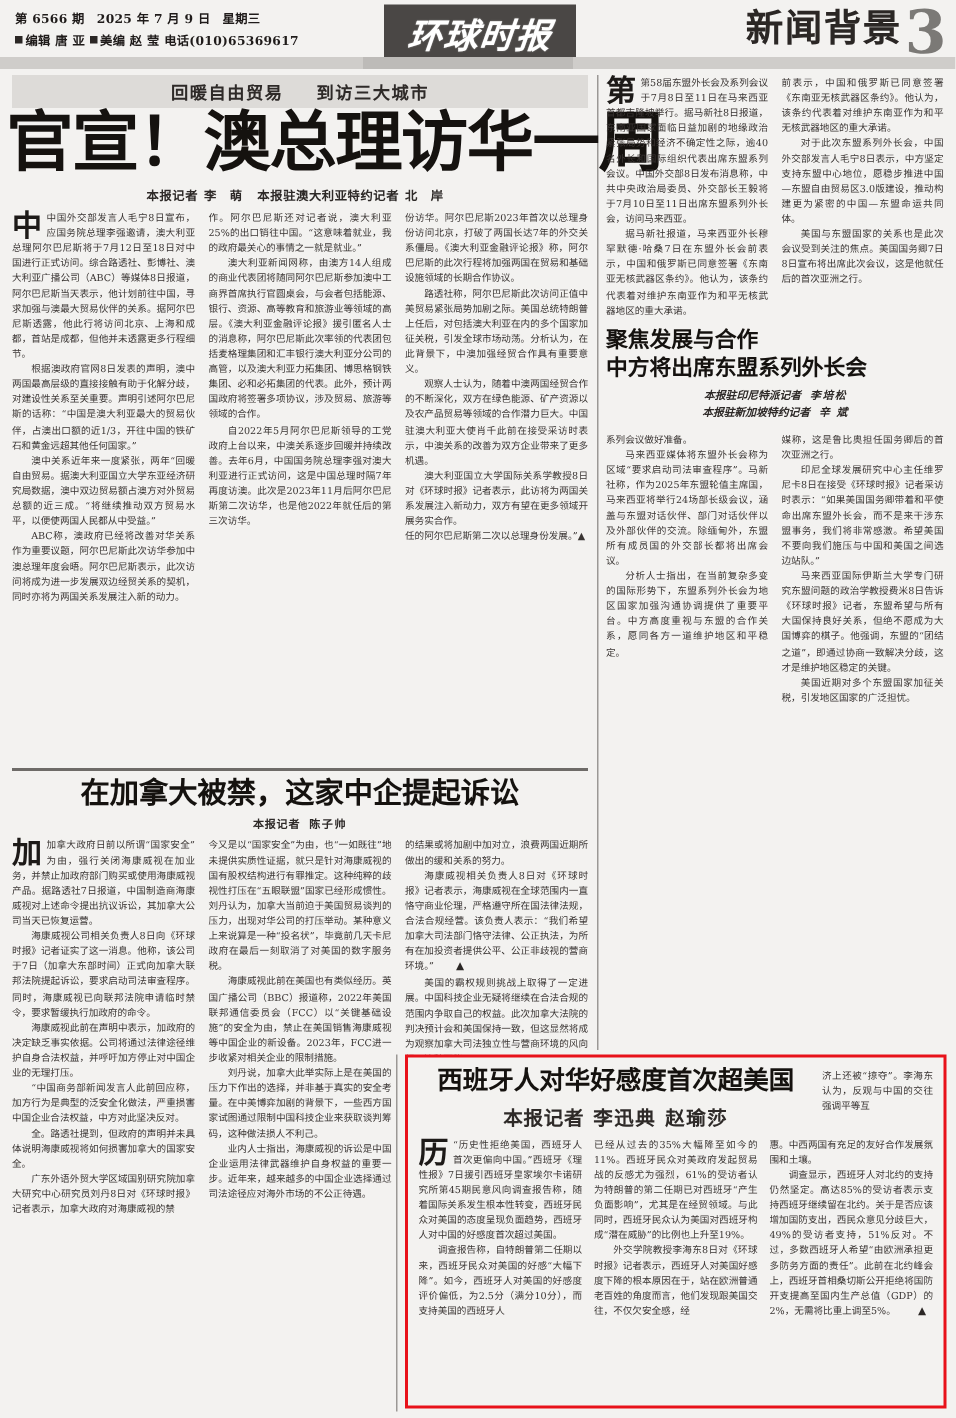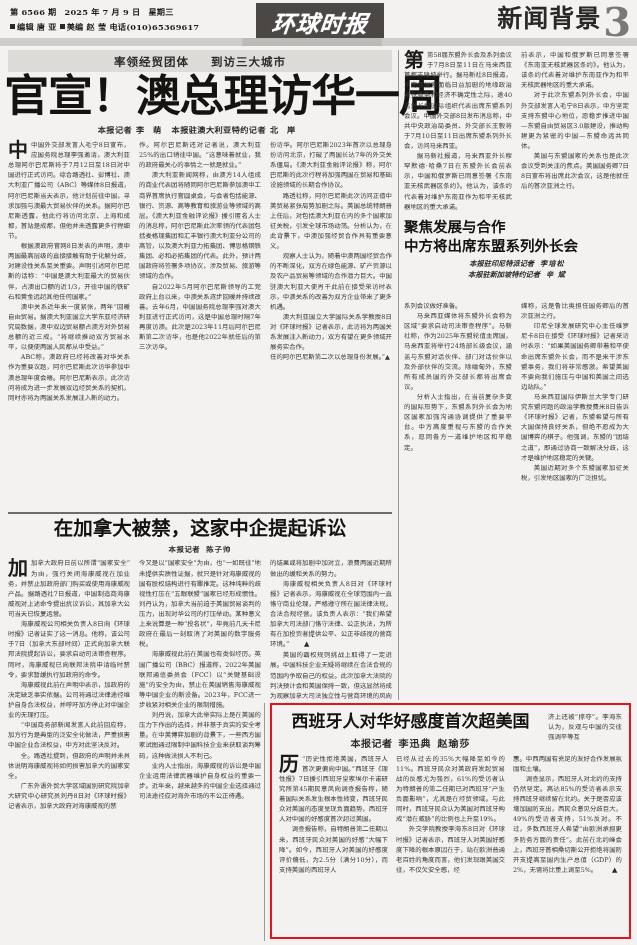--- a/index.html
+++ b/index.html
@@ -95,21 +95,21 @@
   
   .redbox{
     position:absolute;left:270px;top:703px;width:361px;height:236px;
     border:2.5px solid #e8121a;box-sizing:border-box;background:#f3f2f0;
     padding:7px 7px 4px 7px;
   }
   .rb-title{
     text-align:center;font-size:17px;font-weight:bold;color:#15120f;letter-spacing:0;
     font-family:"DejaVu Sans","Liberation Sans",sans-serif;line-height:1.1;
   }
-  .rb-byline{text-align:center;font-size:10px;font-weight:bold;color:#2e2a28;margin-top:4px;letter-spacing:.5px;}
+  .rb-byline{text-align:center;font-size:13px;font-weight:bold;color:#2e2a28;margin-top:4px;letter-spacing:.5px;}
   .rb-byline .nm{margin-left:6px;letter-spacing:1px;}
   .rb-body{margin-top:4px;display:flex;gap:8px;}
   .rb-body .col{width:110px;}
   .endmark{display:inline-block;font-size:7px;color:#2b2725;margin-left:2px;}
 </style>
 </head>
 <body>
 
 <div class="page">
 
@@ -138,21 +138,21 @@
       <div class="mh-pageno">3</div>
     </div>
     <div class="mh-bar"></div>
   </div>
 
   <div class="vr" style="left:398px;top:50px;height:650px;"></div>
   <div class="vr" style="left:264px;top:703px;height:238px;"></div>
 
   <div class="lead">
     <div class="lead-kicker">
-      <span>率领经贸团体</span><span class="gap"></span><span>到访三大城市</span>
+      <span>回暖自由贸易</span><span class="gap"></span><span>到访三大城市</span>
     </div>
     <div class="lead-title">官宣！澳总理访华一周</div>
     <div class="lead-byline">
       <span>本报记者</span><span class="nm">李 萌</span>
       <span>本报驻澳大利亚特约记者</span><span class="nm">北 岸</span>
     </div>
     <div class="lead-body">
       <div class="col">
         <p class="noind"><span class="dropcap2">中</span><span>中国外交部发言人毛宁8日宣布，应国务院总理李强邀请，澳大利亚总理阿尔巴尼斯将于7月12日至18日对中国进行正式访问。综合路透社、彭博社、澳大利亚广播公司（ABC）等媒体8日报道，阿尔巴尼斯当天表示，他计划前往中国，寻求加强与澳最大贸易伙伴的关系。据阿尔巴尼斯透露，他此行将访问北京、上海和成都，首站是成都，但他并未透露更多行程细节。</span></p>
         <p>根据澳政府官网8日发表的声明，澳中两国最高层级的直接接触有助于化解分歧，对建设性关系至关重要。声明引述阿尔巴尼斯的话称：“中国是澳大利亚最大的贸易伙伴，占澳出口额的近1/3，开往中国的铁矿石和黄金远超其他任何国家。”</p>
@@ -219,21 +219,21 @@
 
     <div class="right-title">
       <div>聚焦发展与合作</div>
       <div>中方将出席东盟系列外长会</div>
     </div>
     <div class="right-byline">
       <div><span>本报驻印尼特派记者</span><span class="nm">李培松</span></div>
       <div><span>本报驻新加坡特约记者</span><span class="nm">辛 斌</span></div>
     </div>
 
-    <div class="right-body" style="margin-top:20px;">
+    <div class="right-body" style="margin-top:7px;">
       <div class="col">
         <p class="noind">系列会议做好准备。</p>
         <p>马来西亚媒体将东盟外长会称为区域“要求启动司法审查程序”。马新社称，作为2025年东盟轮值主席国，马来西亚将举行24场部长级会议，涵盖与东盟对话伙伴、部门对话伙伴以及外部伙伴的交流。除缅甸外，东盟所有成员国的外交部长都将出席会议。</p>
         <p>分析人士指出，在当前复杂多变的国际形势下，东盟系列外长会为地区国家加强沟通协调提供了重要平台。中方高度重视与东盟的合作关系，愿同各方一道维护地区和平稳定。</p>
       </div>
       <div class="col">
         <p class="noind">媒称，这是鲁比奥担任国务卿后的首次亚洲之行。</p>
         <p>印尼全球发展研究中心主任维罗尼卡8日在接受《环球时报》记者采访时表示：“如果美国国务卿带着和平使命出席东盟外长会，而不是来干涉东盟事务，我们将非常感激。希望美国不要向我们施压与中国和美国之间选边站队。”</p>
         <p>马来西亚国际伊斯兰大学专门研究东盟问题的政治学教授费米8日告诉《环球时报》记者，东盟希望与所有大国保持良好关系，但绝不愿成为大国博弈的棋子。他强调，东盟的“团结之道”，即通过协商一致解决分歧，这才是维护地区稳定的关键。</p>
         <p>美国近期对多个东盟国家加征关税，引发地区国家的广泛担忧。</p>

